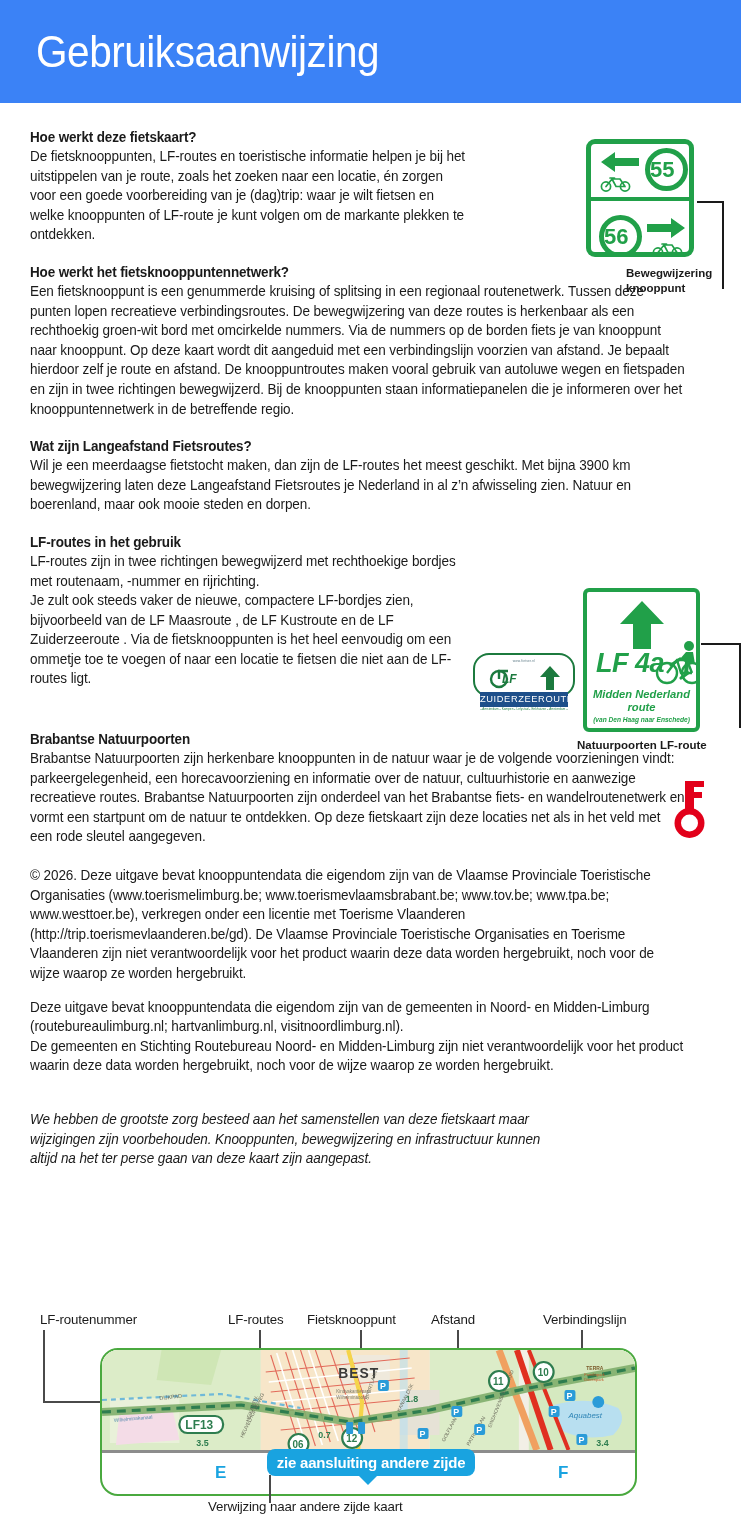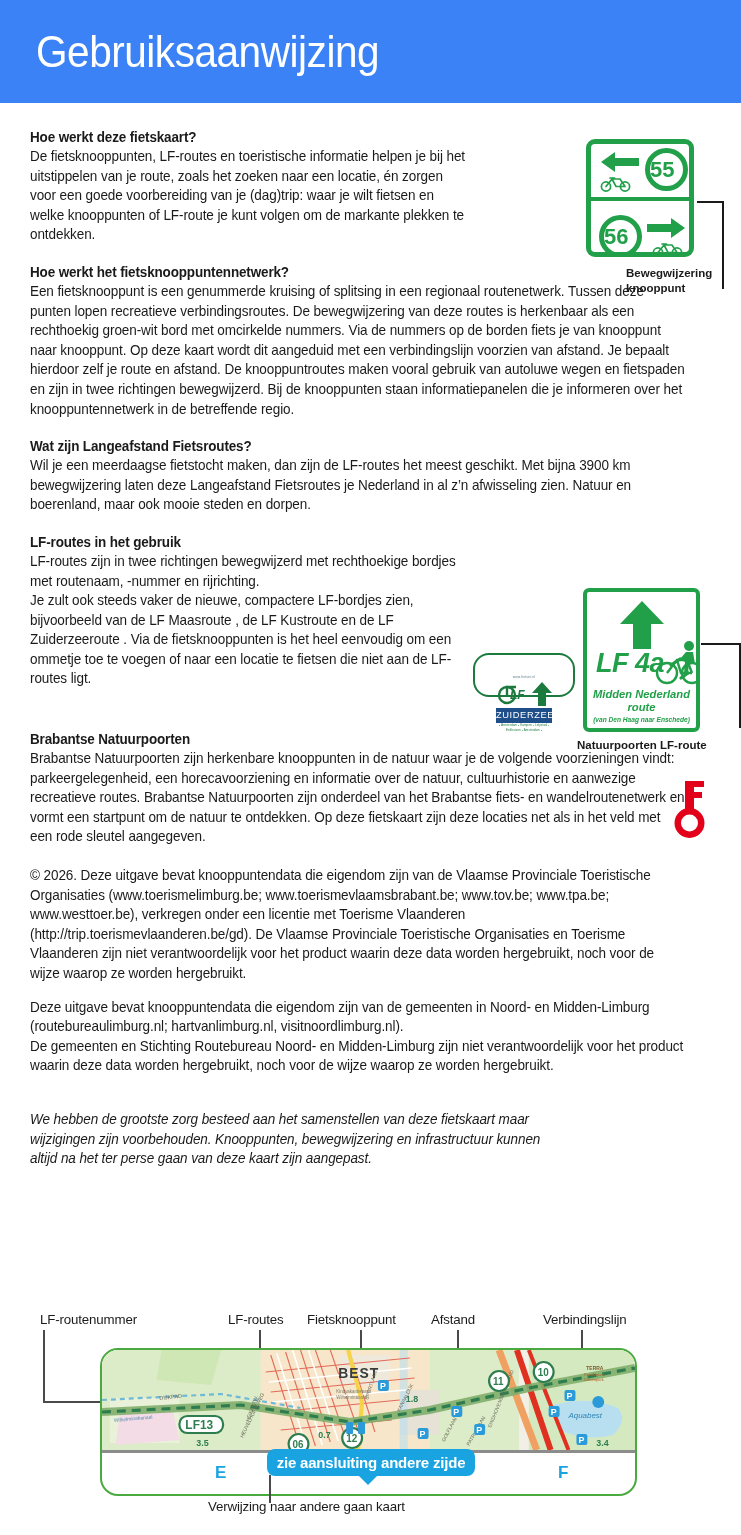--- a/index.html
+++ b/index.html
@@ -124,21 +124,21 @@
   }
 
   
   .lf-small {
     position: absolute;
     left: 473px; top: 653px;
     width: 102px; height: 44px;
     border: 2.5px solid #1c7a3e;
     border-radius: 16px;
     background: #fff;
-    padding: 20px;
+    padding: 4px;
   }
   .lf-small-url {
     text-align: center;
     font-size: 3.2px;
     color: #5d7a86;
     letter-spacing: 0.2px;
     line-height: 5px;
   }
   .lf-small-mid {
     display: flex; align-items: center; justify-content: space-around;
@@ -567,14 +567,14 @@
     <div class="map-grey-line"></div>
 
     <div class="grid-letter e">E</div>
     <div class="grid-letter f">F</div>
 
     <div class="blue-tab">zie aansluiting andere zijde</div>
     <div class="blue-tab-notch"></div>
   </div>
 
   <div class="callout-line" style="left:269px; top:175px; width:1.6px; height:28px;"></div>
-  <div class="bottom-label">Verwijzing naar andere gaan kaart</div>
+  <div class="bottom-label">Verwijzing naar andere zijde kaart</div>
 </div>
 
 </body></html>

